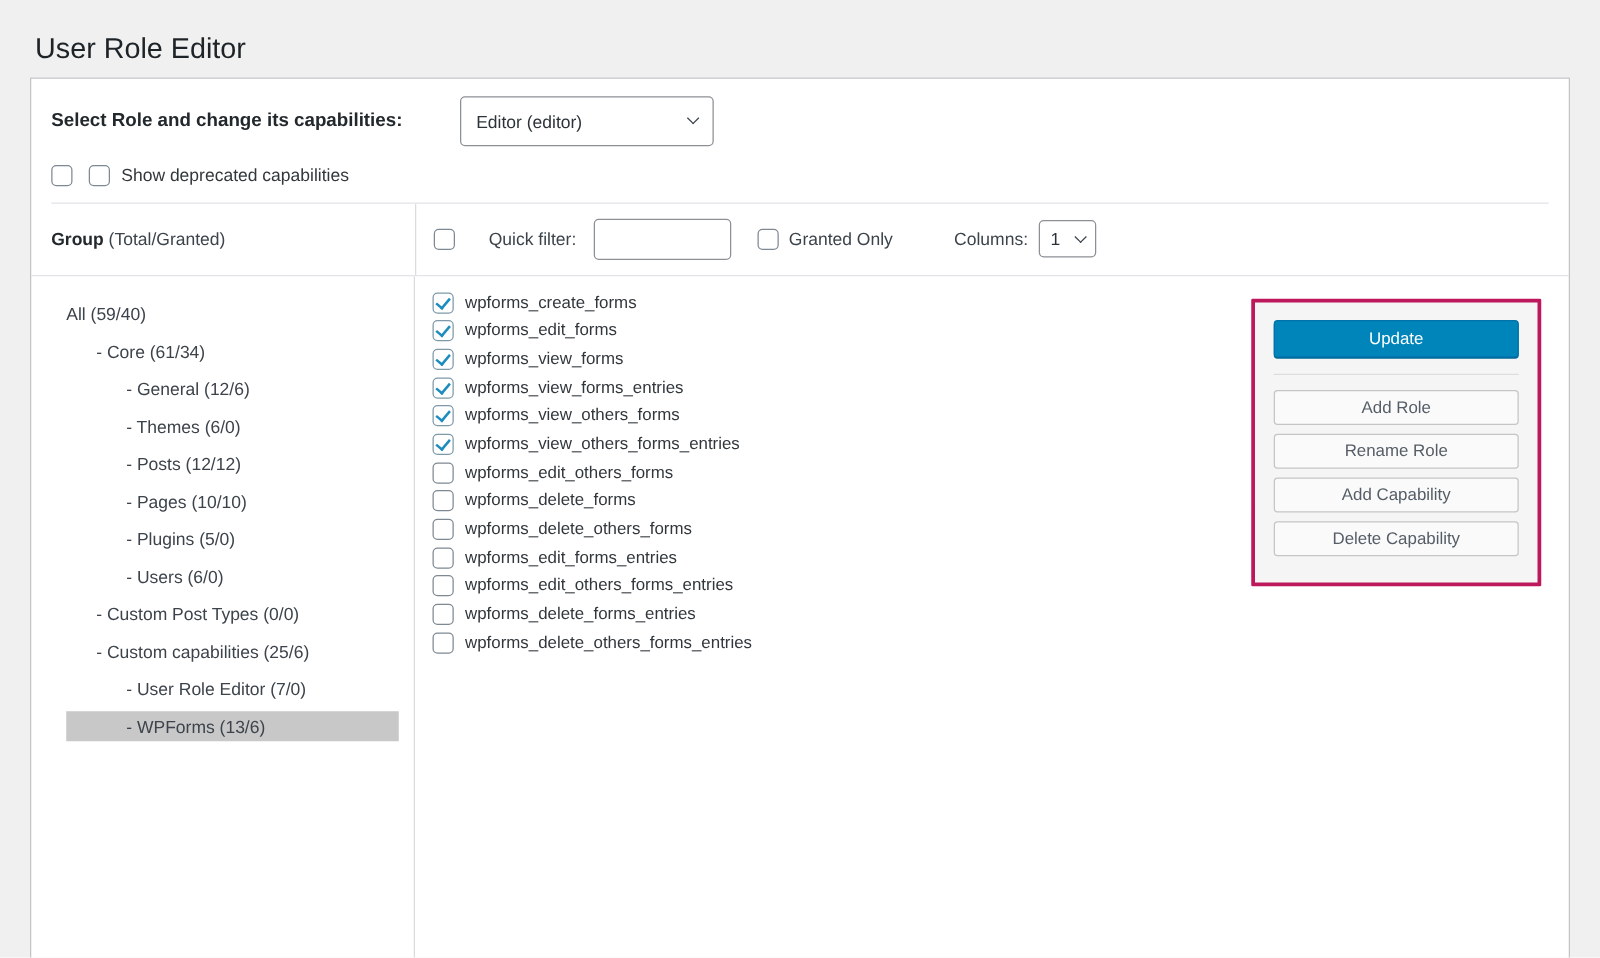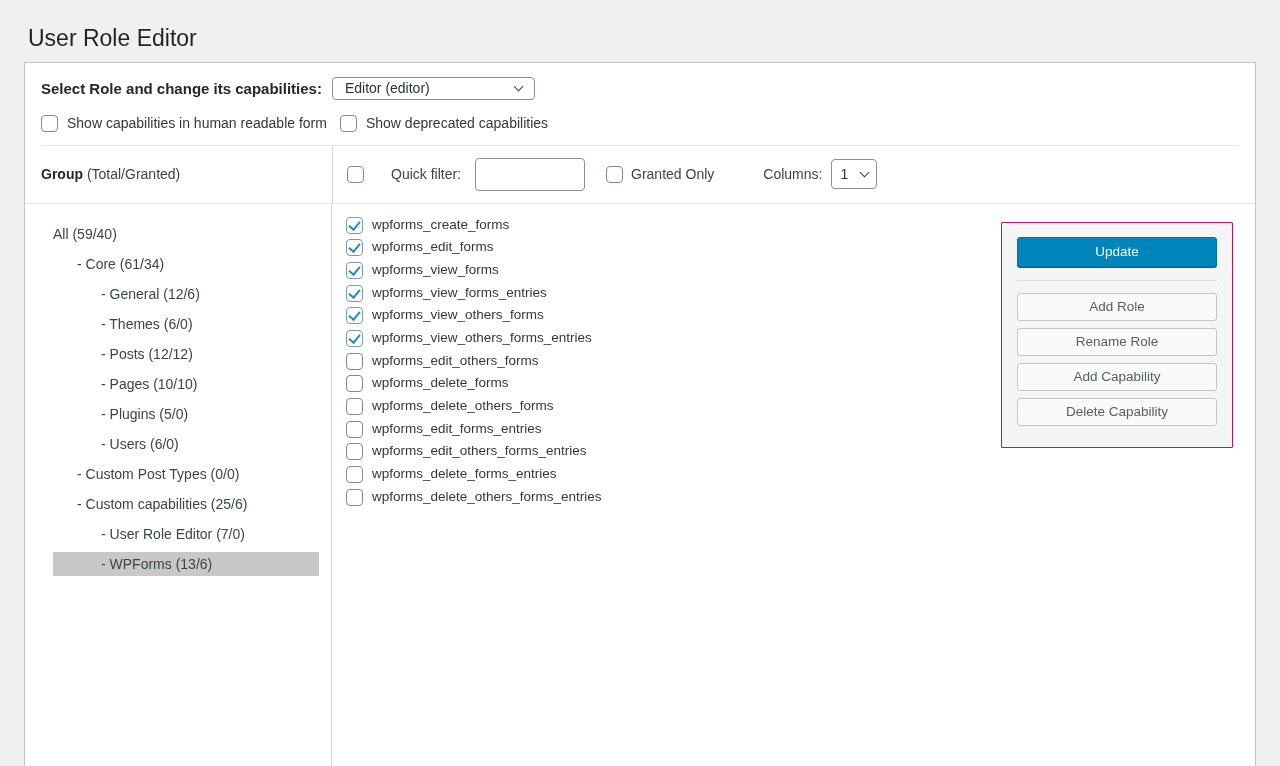--- a/index.html
+++ b/index.html
@@ -18,23 +18,23 @@
   .panel {
     margin-left: 24px; width: 1232px; height: 712px;
     background: #fff; border: 1px solid #c3c4c7;
     display: flex; flex-direction: column;
   }
   
   .top-section { padding: 14px 16px 13px 16px; }
   .role-row { display: flex; align-items: center; }
   .role-label { font-size: 15px; font-weight: 700; color: #23282d; margin-right: 10px; }
   .select-box {
-    height: 23px; background: #fff; border: 1px solid #8c8f94; border-radius: 4px;
+    height: 40px; background: #fff; border: 1px solid #8c8f94; border-radius: 4px;
     display: inline-flex; align-items: center; justify-content: space-between;
-    padding: 0 12px; font-size: 14px; color: #2c3338; cursor: pointer;
+    padding: 0 12px; font-size: 14px; color: #2c3338; cursor: pointer; margin-left: 36px;
   }
   .role-select { width: 203px; }
   .chev {
     width: 7px; height: 7px; flex: none;
     border-right: 1.8px solid #3c434a; border-bottom: 1.8px solid #3c434a;
     transform: rotate(45deg); margin-top: -4px; margin-left: 8px;
   }
   .cb-row { margin-top: 15px; display: flex; align-items: center; font-size: 14px; color: #32373c; }
   .checkbox {
     position: relative; width: 17px; height: 17px; flex: none;
@@ -85,21 +85,21 @@
   .tree-item.lvl1 { padding-left: 24px; }
   .tree-item.lvl2 { padding-left: 48px; }
   .tree-item.selected { background: #c8c8c8; }
   .caps-col { flex: 1; padding: 13px 0 0 14px; overflow: hidden; }
   .cap-row { display: flex; align-items: flex-start; height: 22.7px; }
   .cap-label { margin-left: 9px; font-size: 13.5px; color: #32373c; }
   
   .actions-panel {
     width: 232px; flex: none; align-self: flex-start;
     margin: 18px 22px 0 0;
-    background: #f5f5f5; border: 1px solid #be185d; border-radius: 1px;
+    background: #f5f5f5; border: 3px solid #be185d; border-radius: 1px;
     padding: 14px 15px 21px 15px;
   }
   .btn {
     display: block; width: 100%; height: 28px;
     border-radius: 3px; font-family: inherit; font-size: 13.5px; cursor: pointer;
   }
   .btn-primary {
     height: 30px; background: #0085ba; border: 1px solid #0073aa;
     color: #fff; box-shadow: 0 1px 0 #006799;
   }
@@ -120,21 +120,20 @@
   <div class="top-section">
     <div class="role-row">
       <span class="role-label">Select Role and change its capabilities:</span>
       <div class="select-box role-select">
         <span>Editor (editor)</span>
         <span class="chev"></span>
       </div>
     </div>
     <div class="cb-row">
       <span class="checkbox"></span>
-      <span class="cb-label">Show capabilities in human readable form</span>
       <span class="checkbox second"></span>
       <span class="cb-label">Show deprecated capabilities</span>
     </div>
   </div>
 
   <div class="hdiv"></div>
 
   <div class="filter-bar">
     <div class="filter-left">
       <span><b>Group</b><span> (Total/Granted)</span></span>

